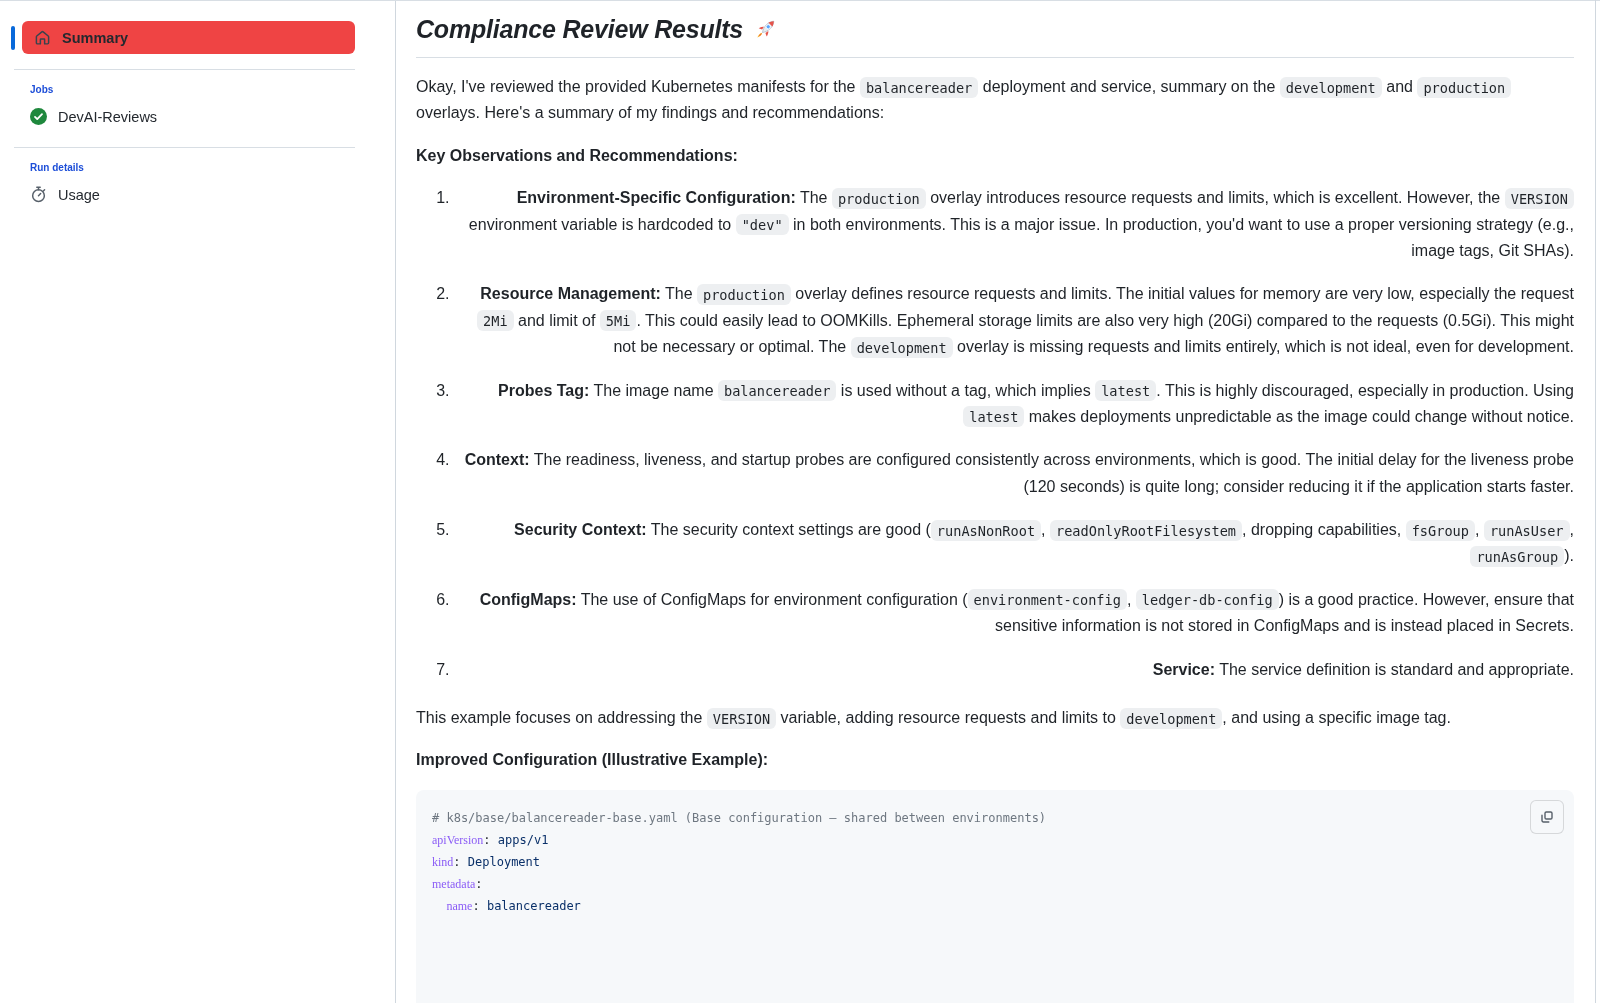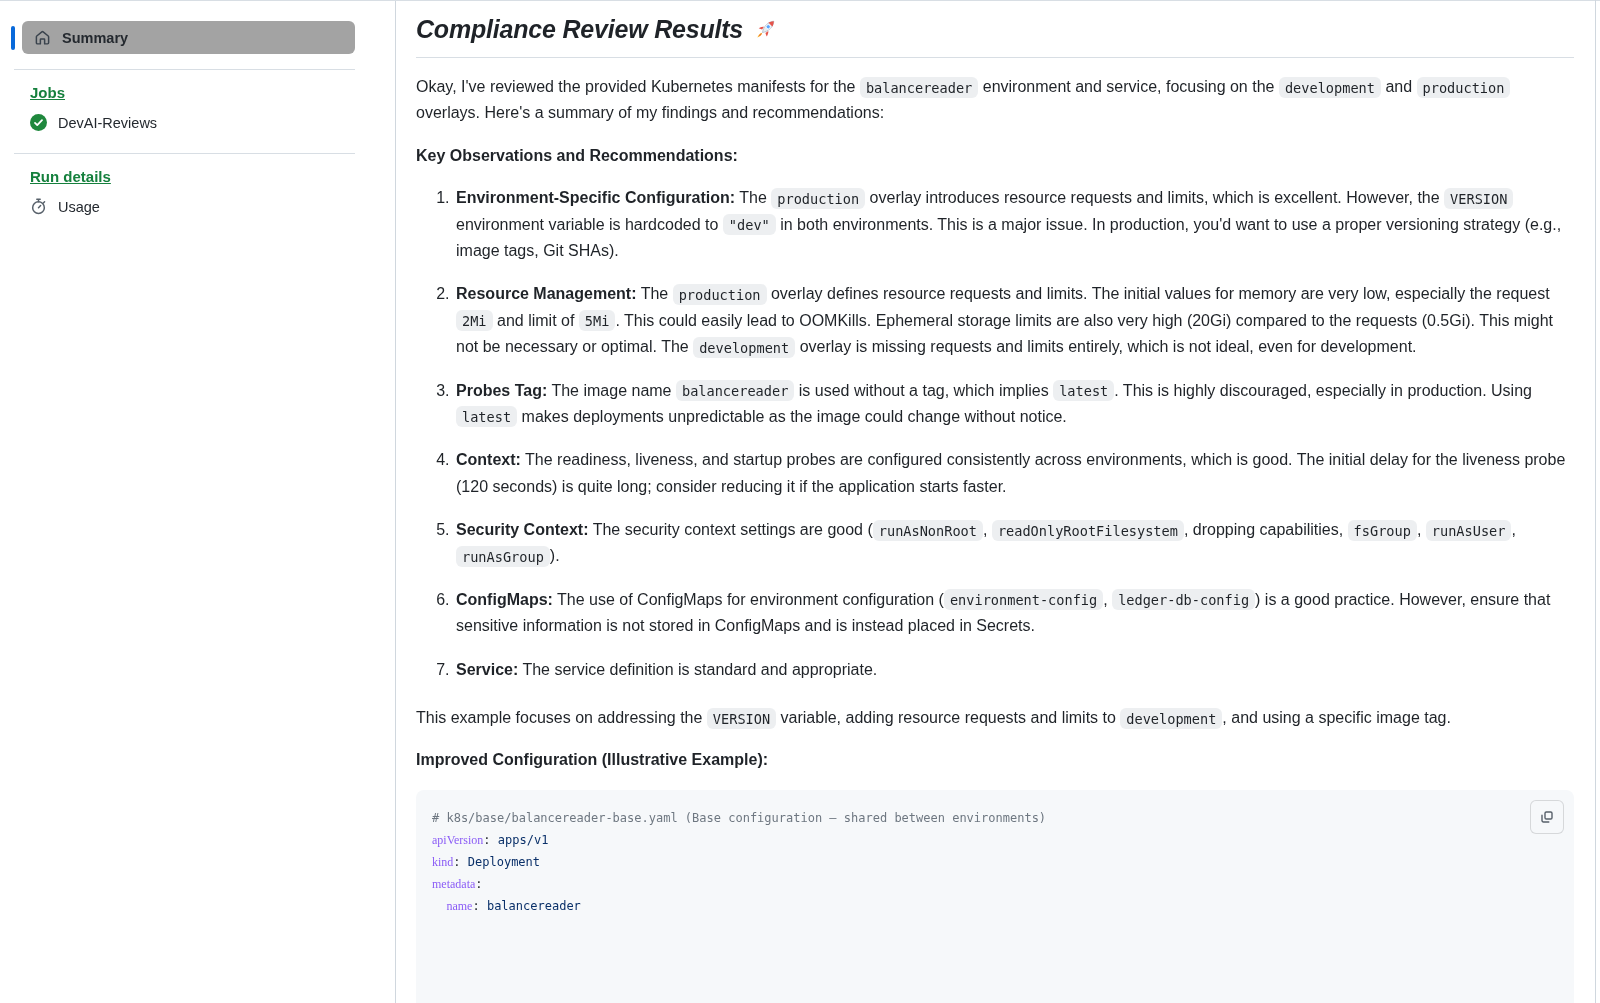--- a/index.html
+++ b/index.html
@@ -18,48 +18,47 @@
     border-right: 1px solid #d0d7de;
     padding: 20px 40px 0 12px;
   }
   .nav-item {
     display: flex; align-items: center; gap: 11px;
     font-size: 14.5px; color: #24292f;
     padding: 8px 12px; border-radius: 6px;
     cursor: pointer; position: relative;
   }
   .nav-item.selected {
-    background: #a3a3a3; font-weight: 700; margin-left: 10px;
+    background: #ef4444; font-weight: 700; margin-left: 10px;
   }
   .nav-item.selected::before {
     content: ""; position: absolute; left: -11px; top: 50%;
     transform: translateY(-50%);
     width: 4px; height: 24px; border-radius: 3px; background: #0969da;
   }
   .nav-item.plain { margin-left: 14px; padding: 7px 4px; }
   .icon { display: inline-flex; align-items: center; justify-content: center; flex: none; }
   .sb-divider { height: 1px; background: #d8dee4; margin: 15px 0 14px 2px; }
   .section-label {
-    font-size: 15px; font-weight: 700; color: #15803d;
+    font-size: 10px; font-weight: 700; color: #1d4ed8;
     margin: 6px 0 6px 18px;
-    text-decoration: underline;
   }
 
   
   .main { flex: 1; padding: 14px 26px 0 20px; min-width: 0; }
   h1.page-title {
     display: flex; align-items: center; gap: 9px;
     font-size: 25px; font-weight: 700; margin: 0 0 16px 0;
     padding-bottom: 13px; border-bottom: 1px solid #d8dee4;
     letter-spacing: -0.2px;
     font-style: italic;
   }
   .md-p { margin: 0 0 16px 0; font-size: 16px; line-height: 1.65; }
   .bold-head { font-weight: 700; }
-  ol.md-ol { margin: 0 0 22px 0; padding-left: 38px; font-size: 16px; }
+  ol.md-ol { margin: 0 0 22px 0; padding-left: 38px; font-size: 16px; text-align: right; }
   ol.md-ol li { margin-bottom: 17px; line-height: 1.65; padding-left: 2px; }
   code.ic {
     font-family: "DejaVu Sans Mono", "Liberation Mono", monospace;
     font-size: 13.6px; background: rgba(175,184,193,0.22);
     padding: 2.5px 6px; border-radius: 6px; white-space: nowrap;
   }
   strong { font-weight: 700; }
 
   
   .code-block {
@@ -140,21 +139,21 @@
               <circle cx="12" cy="8.6" r="1.9" fill="#58a6ff" stroke="#ffffff" stroke-width="0.8"></circle>
               <path d="M9.3 11.2 C7.4 12.6 6.9 15.6 6.9 15.6 L9.9 14.2Z" fill="#e5534b"></path>
               <path d="M14.7 11.2 C16.6 12.6 17.1 15.6 17.1 15.6 L14.1 14.2Z" fill="#e5534b"></path>
               <path d="M12 16.2 C13.2 17.9 13 20.4 12 22.2 C11 20.4 10.8 17.9 12 16.2Z" fill="#f8b83c"></path>
               <path d="M12 16.6 C12.7 17.8 12.6 19.4 12 20.6 C11.4 19.4 11.3 17.8 12 16.6Z" fill="#ee6a2b"></path>
             </g>
           </svg>
       </span>
     </h1>
 
-    <p class="md-p"><span>Okay, I've reviewed the provided Kubernetes manifests for the </span><code class="ic">balancereader</code><span> environment and service, focusing on the </span><code class="ic">development</code><span> and </span><code class="ic">production</code><span> overlays. Here's a summary of my findings and recommendations:</span></p>
+    <p class="md-p"><span>Okay, I've reviewed the provided Kubernetes manifests for the </span><code class="ic">balancereader</code><span> deployment and service, summary on the </span><code class="ic">development</code><span> and </span><code class="ic">production</code><span> overlays. Here's a summary of my findings and recommendations:</span></p>
 
     <p class="md-p bold-head"><strong>Key Observations and Recommendations:</strong></p>
 
     <ol class="md-ol">
         <li><strong>Environment-Specific Configuration:</strong><span> The </span><code class="ic">production</code><span> overlay introduces resource requests and limits, which is excellent. However, the </span><code class="ic">VERSION</code><span> environment variable is hardcoded to </span><code class="ic">"dev"</code><span> in both environments. This is a major issue. In production, you'd want to use a proper versioning strategy (e.g., image tags, Git SHAs).</span></li>
         <li><strong>Resource Management:</strong><span> The </span><code class="ic">production</code><span> overlay defines resource requests and limits. The initial values for memory are very low, especially the request </span><code class="ic">2Mi</code><span> and limit of </span><code class="ic">5Mi</code><span>. This could easily lead to OOMKills. Ephemeral storage limits are also very high (20Gi) compared to the requests (0.5Gi). This might not be necessary or optimal. The </span><code class="ic">development</code><span> overlay is missing requests and limits entirely, which is not ideal, even for development.</span></li>
         <li><strong>Probes Tag:</strong><span> The image name </span><code class="ic">balancereader</code><span> is used without a tag, which implies </span><code class="ic">latest</code><span>. This is highly discouraged, especially in production. Using </span><code class="ic">latest</code><span> makes deployments unpredictable as the image could change without notice.</span></li>
         <li><strong>Context:</strong><span> The readiness, liveness, and startup probes are configured consistently across environments, which is good. The initial delay for the liveness probe (120 seconds) is quite long; consider reducing it if the application starts faster.</span></li>
         <li><strong>Security Context:</strong><span> The security context settings are good (</span><code class="ic">runAsNonRoot</code><span>, </span><code class="ic">readOnlyRootFilesystem</code><span>, dropping capabilities, </span><code class="ic">fsGroup</code><span>, </span><code class="ic">runAsUser</code><span>, </span><code class="ic">runAsGroup</code><span>).</span></li>
         <li><strong>ConfigMaps:</strong><span> The use of ConfigMaps for environment configuration (</span><code class="ic">environment-config</code><span>, </span><code class="ic">ledger-db-config</code><span>) is a good practice. However, ensure that sensitive information is not stored in ConfigMaps and is instead placed in Secrets.</span></li>

